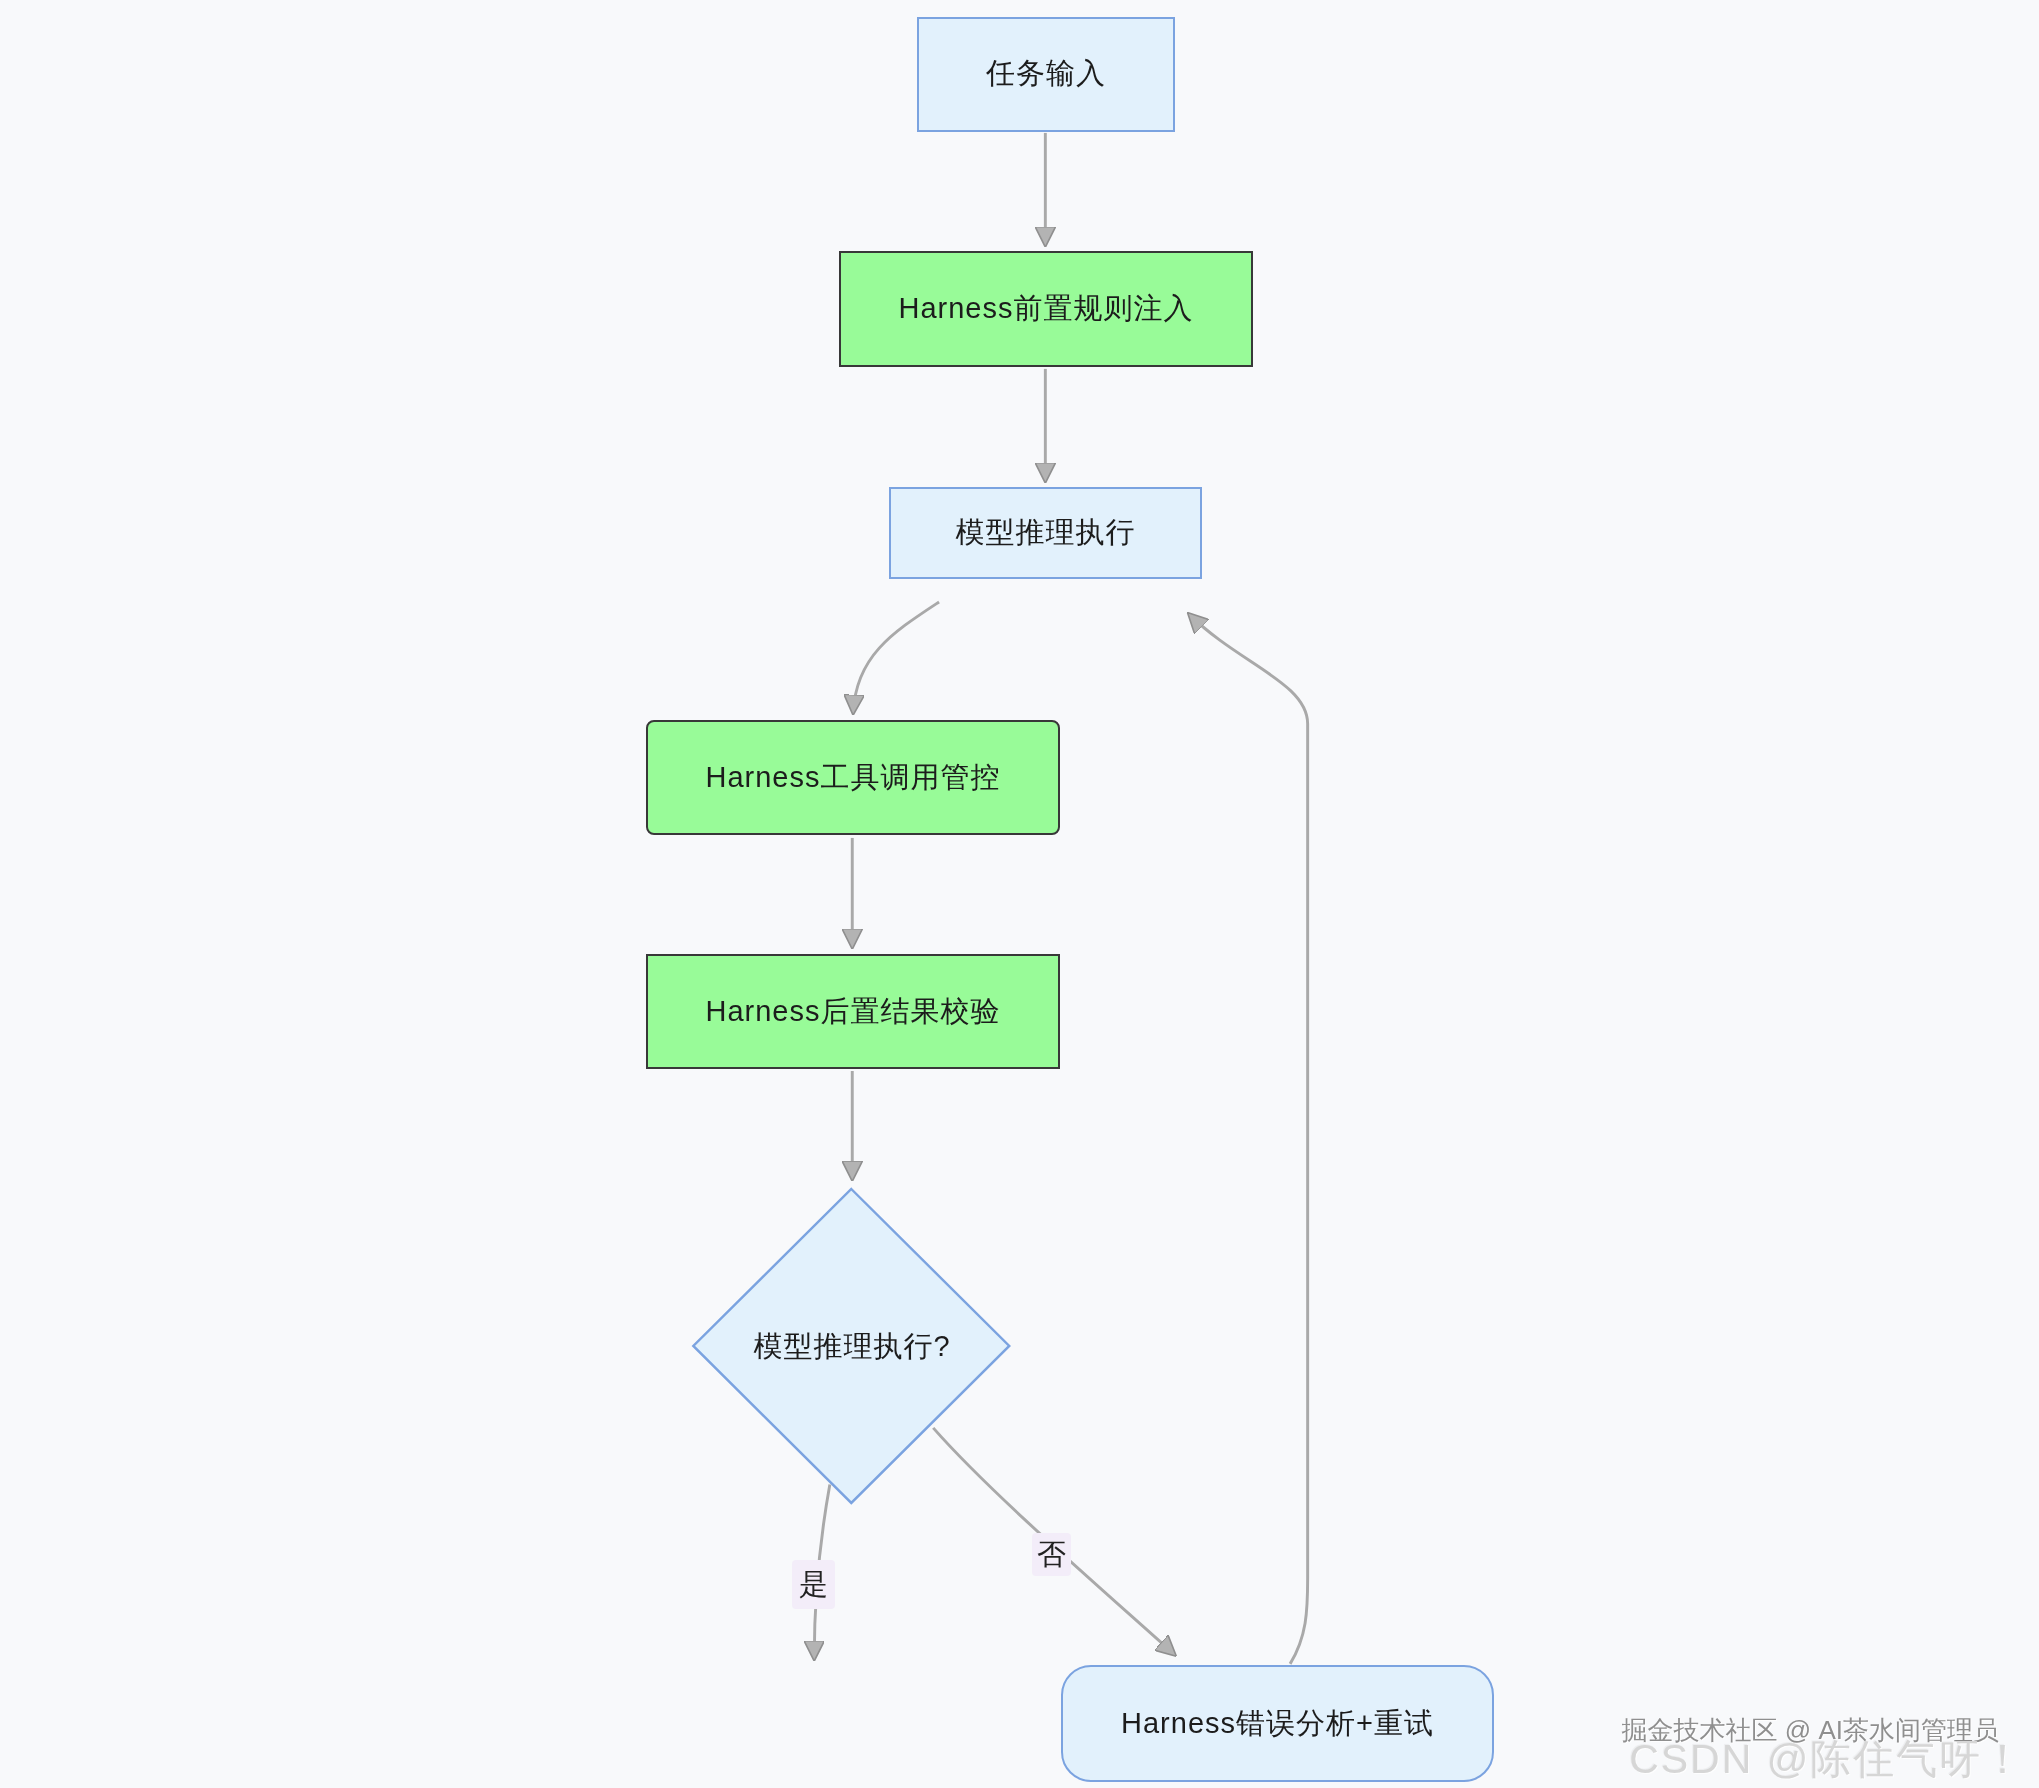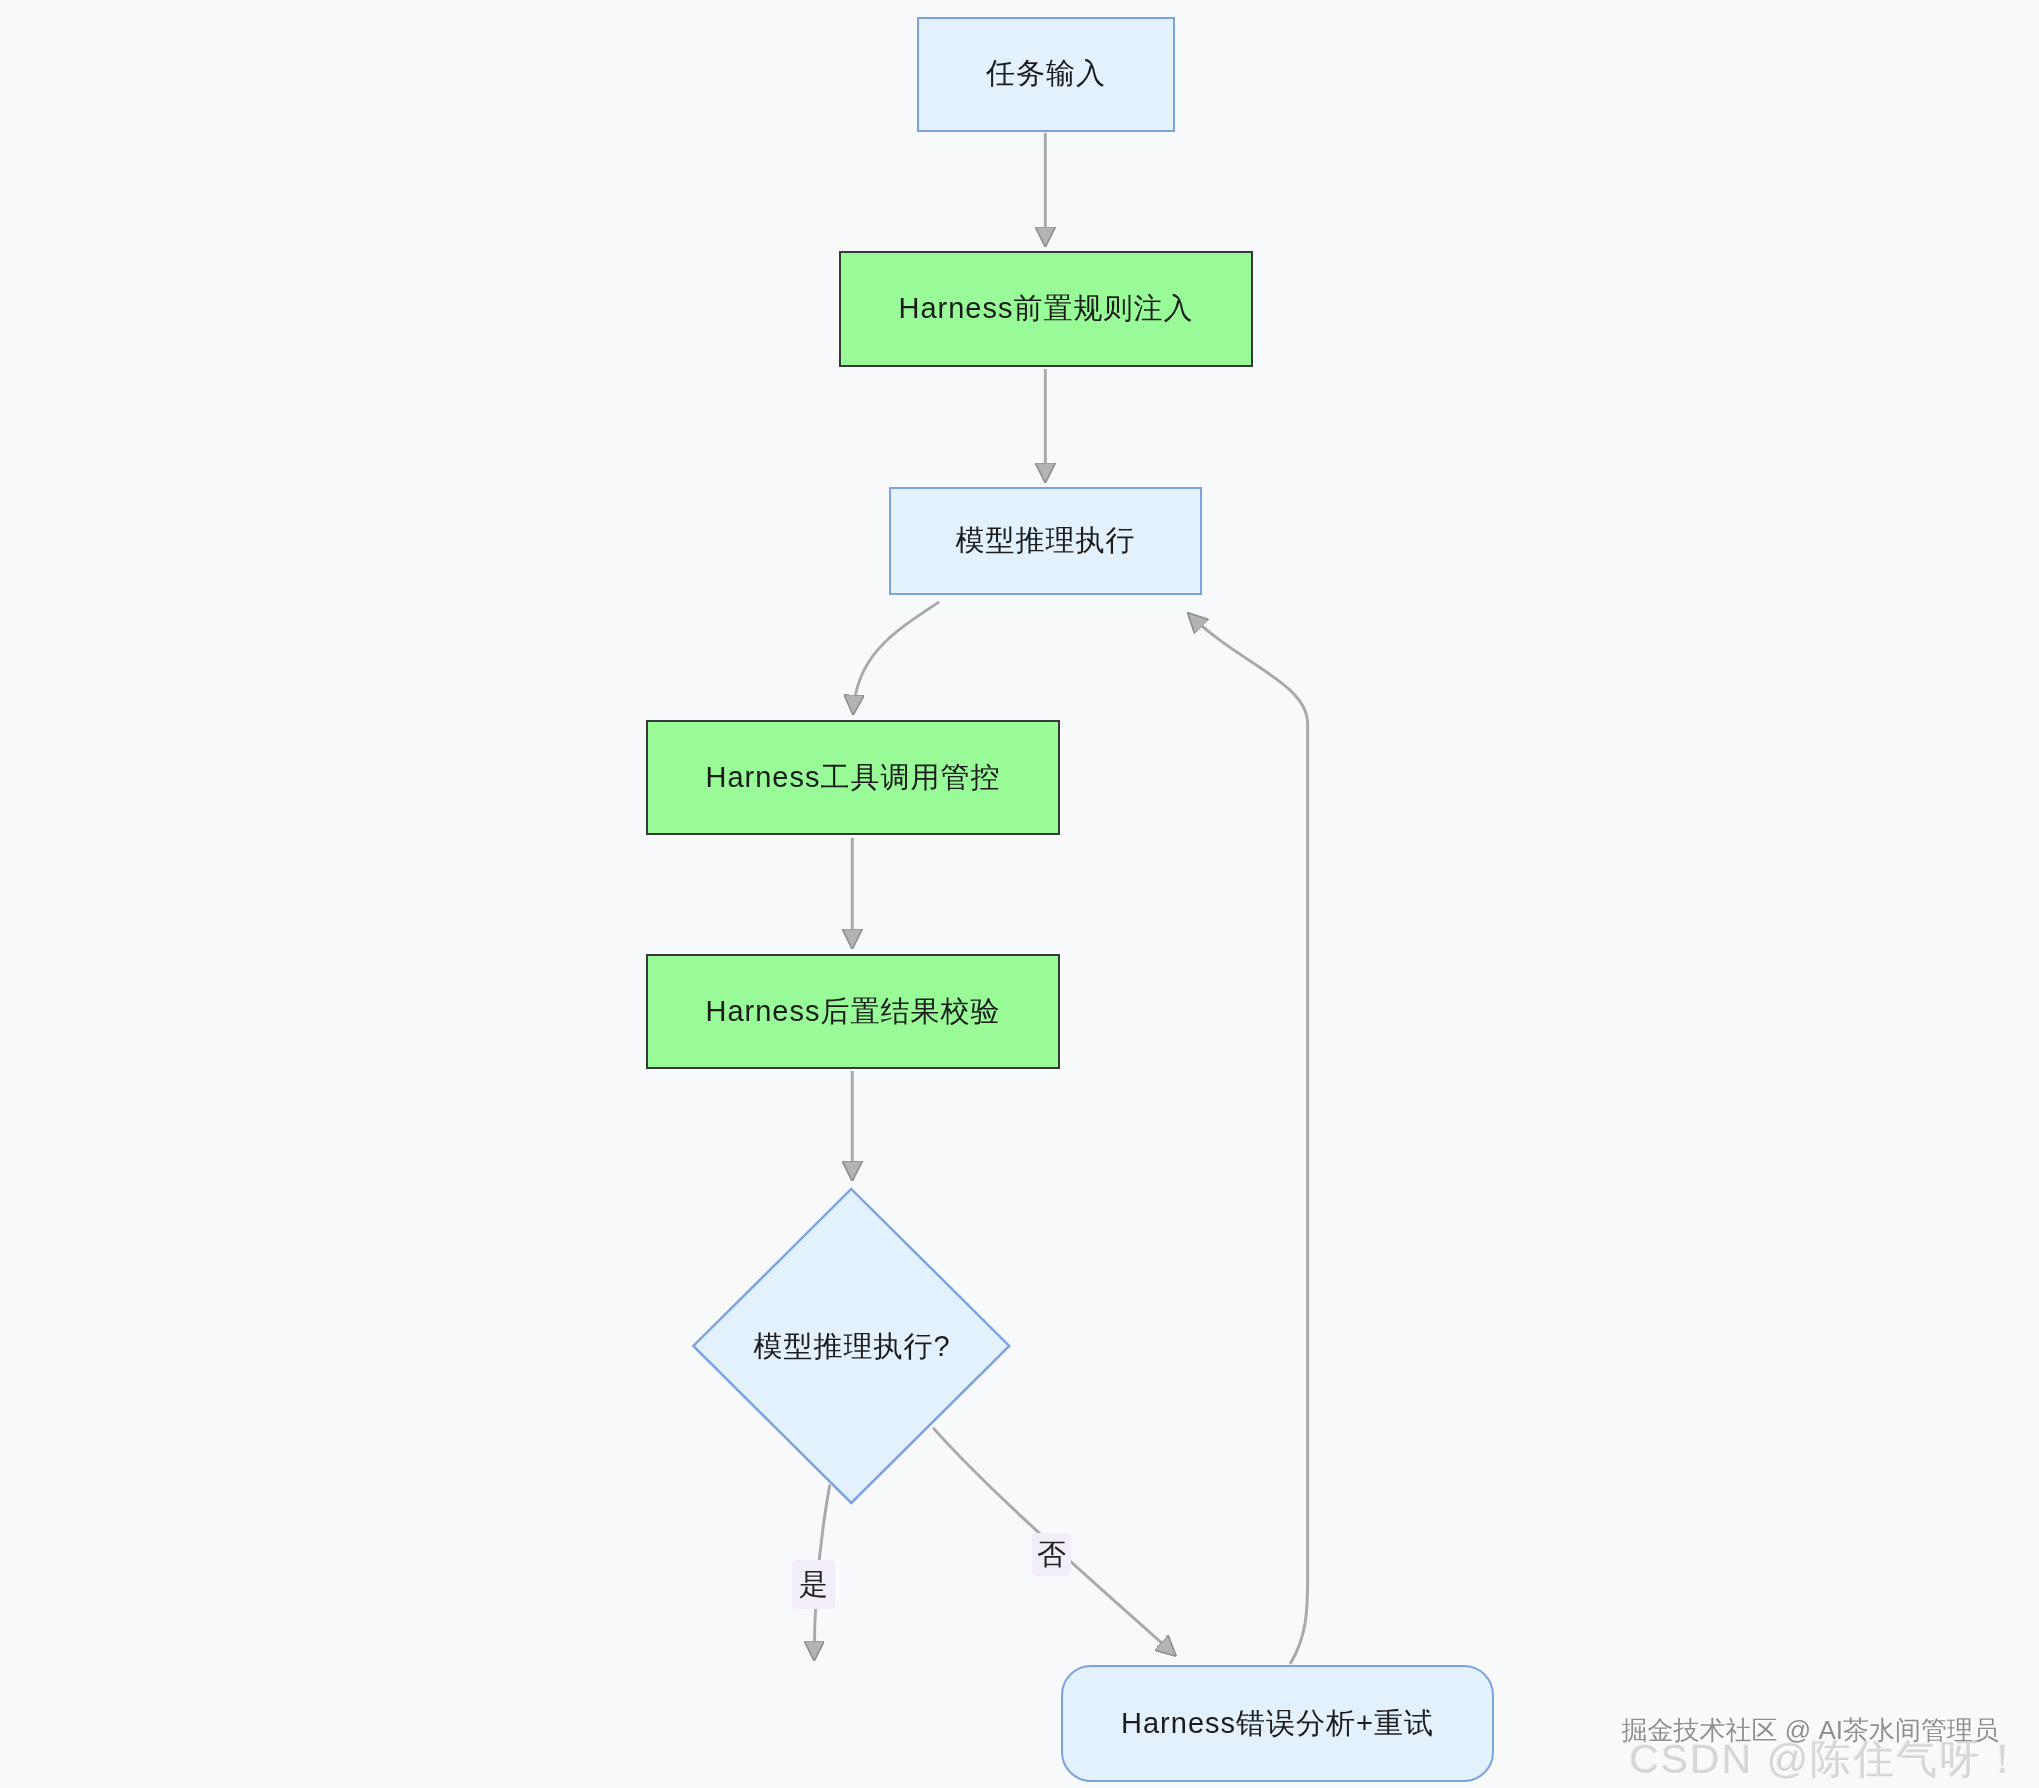--- a/index.html
+++ b/index.html
@@ -67,23 +67,23 @@
       <path d="M 1323 1706 C 1340 1678 1341 1652 1341 1618 L 1341 742 C 1341 700 1270 680 1220 630" marker-end="url(#ah)"></path>
     </g>
 
     <polygon points="873,1219 1035,1380 873,1541 711,1380" fill="#e2f1fc" stroke="#7ba3e0" stroke-width="2.5"></polygon>
   </svg>
 
   <div class="node blue" style="left:917px; top:16.6px; width:258px; height:115px;">任务输入</div>
 
   <div class="node green" style="left:839px; top:251px; width:414px; height:116px;">Harness前置规则注入</div>
 
-  <div class="node blue" style="left:889px; top:487px; width:313px; height:108px;">模型推理执行</div>
+  <div class="node blue" style="left:889px; top:487px; width:313px; height:92px;">模型推理执行</div>
 
-  <div class="node green" style="left:646px; top:720px; width:414px; height:115px;">Harness工具调用管控</div>
+  <div class="node green" style="left:646px; top:720px; width:414px; height:115px;border-radius:8px;">Harness工具调用管控</div>
 
   <div class="node green" style="left:646px; top:954px; width:414px; height:115px;">Harness后置结果校验</div>
 
   <div class="decision-text" style="left:725px; top:1317px; width:254px; height:59px;">模型推理执行?</div>
 
 
   <div class="node blue" style="left:1061px; top:1665px; width:433px; height:117px;border-radius:30px;">Harness错误分析+重试</div>
 
   <div class="edge-label" style="left:792px; top:1560px; width:43px; height:49px;">是</div>
 

